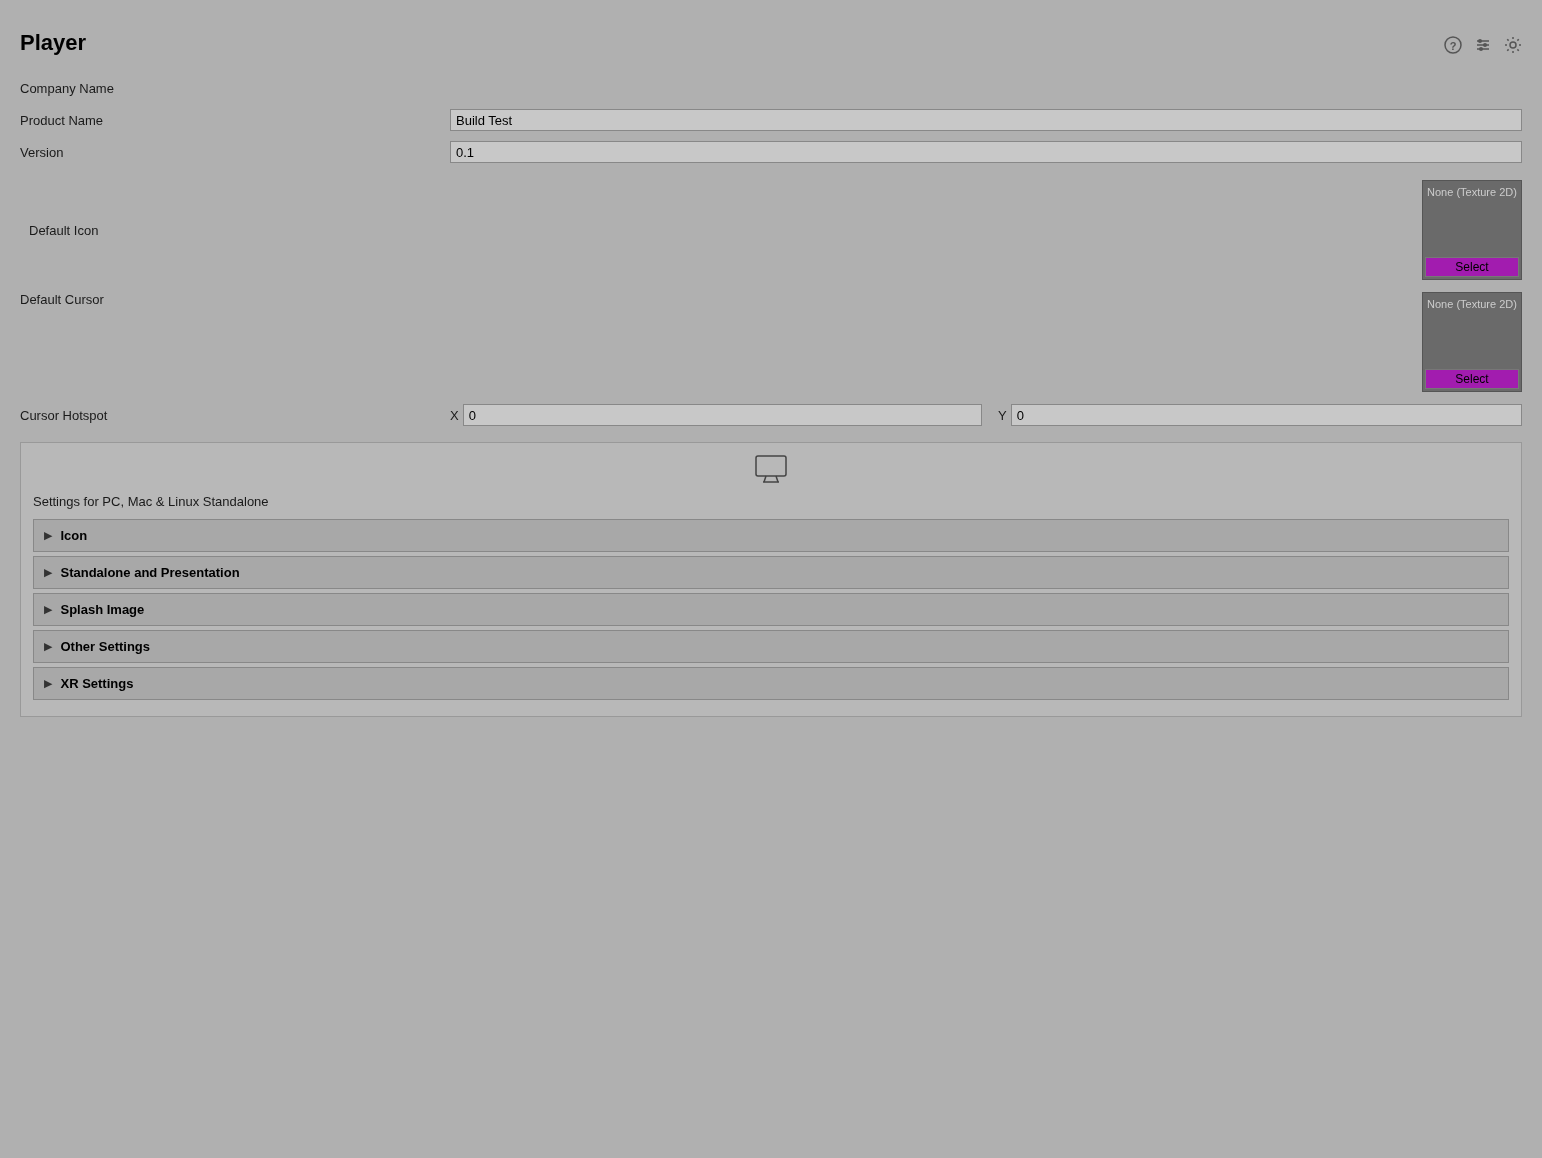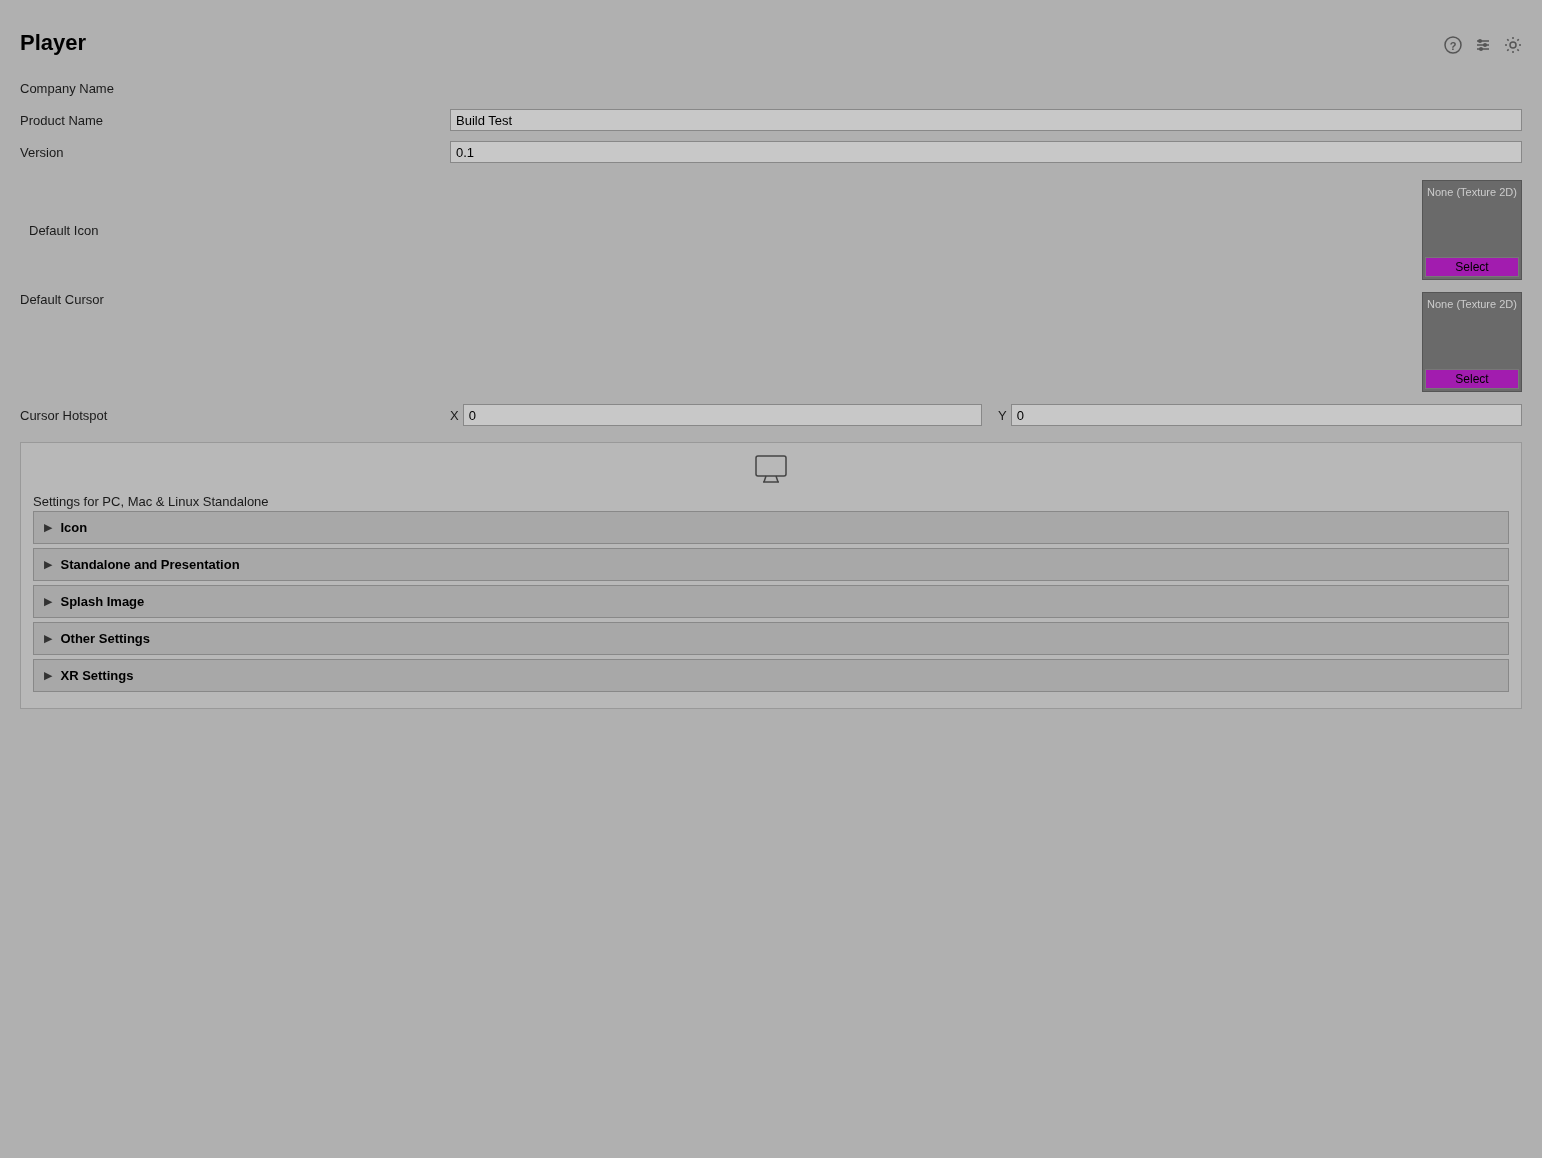--- a/index.html
+++ b/index.html
@@ -179,21 +179,21 @@
       margin-bottom: 8px;
     }
 
     .monitor-icon {
       color: #444;
     }
 
     .platform-title {
       font-size: 13px;
       color: #1a1a1a;
-      margin-bottom: 2px;
+      margin-bottom: 10px;
     }
 
     .collapsible-item {
       background-color: #a8a8a8;
       border: 1px solid #888;
       margin-bottom: 4px;
       display: flex;
       align-items: center;
       padding: 8px 10px;
       cursor: pointer;

